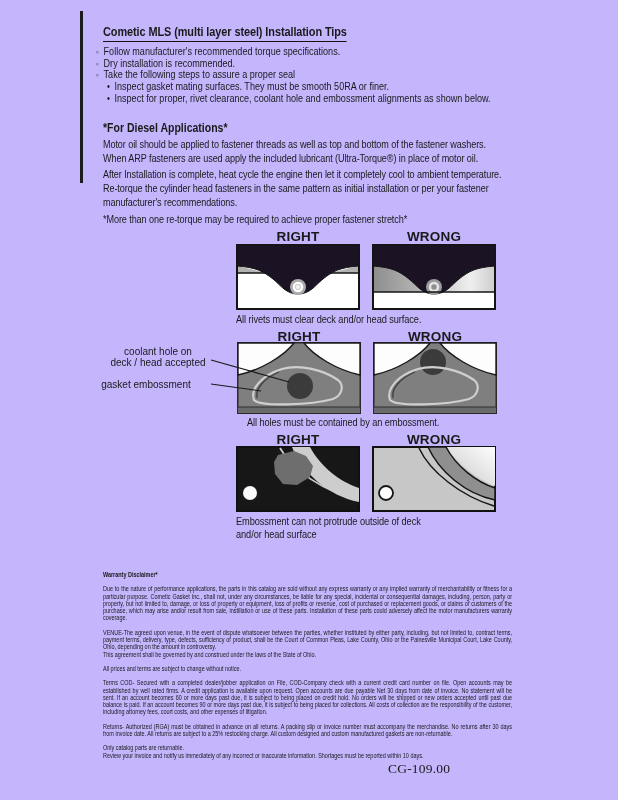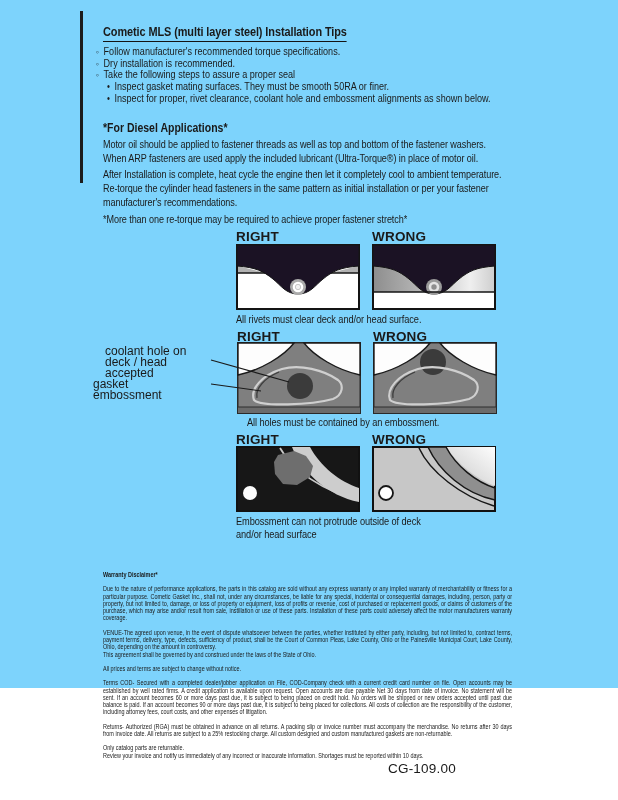--- a/index.html
+++ b/index.html
@@ -1,45 +1,45 @@
 <!DOCTYPE html>
 <html><head>
 <meta charset="utf-8">
 <style>
   * { margin:0; padding:0; box-sizing:border-box; }
   html,body { width:618px; height:800px; background:#ffffff; overflow:hidden;
     font-family:"Liberation Sans", sans-serif; color:#1a1a1a; }
-  .page { position:relative; width:618px; height:688px; background:#7dd3fc; }
+  .page { position:relative; width:618px; height:800px; background:#c4b5fd; }
   .abs { position:absolute; }
 
   .rule-v { width:2.5px; background:#1c1c1c; }
 
   .title { font-size:13px; font-weight:bold; letter-spacing:-0.1px;
     border-bottom:1.6px solid #141414; padding-bottom:2px; white-space:nowrap;
     display:inline-block; transform:scaleX(0.84); transform-origin:0 0; }
 
   .bullets { font-size:10.8px; line-height:11.7px; white-space:nowrap;
     transform:scaleX(0.84); transform-origin:0 0; }
   .bullets .line { display:block; }
   .bullets .sub { margin-left:13px; }
   .marker { display:inline-block; width:9px; font-size:9.5px; }
   .marker.dot { font-size:10px; }
 
   .h2 { font-size:12.5px; font-weight:bold; white-space:nowrap;
     transform:scaleX(0.84); transform-origin:0 0; }
   .body-p { font-size:10.8px; line-height:14px; width:486px; letter-spacing:-0.1px;
     transform:scaleX(0.84); transform-origin:0 0; }
 
-  .rw-label { width:124px; text-align:left; font-size:13.5px; font-weight:600;
+  .rw-label { width:124px; text-align:center; font-size:13.5px; font-weight:600;
     letter-spacing:0.2px; }
   .caption { font-size:10.5px; line-height:12.5px; letter-spacing:-0.1px;
     transform:scaleX(0.88); transform-origin:0 0; white-space:nowrap; }
   .caption.wrap { white-space:normal; width:235px; }
 
-  .annot { font-size:12px; line-height:11px; text-align:left; width:106px; }
+  .annot { font-size:10px; line-height:11px; text-align:center; width:106px; }
 
   .panel { display:block; }
   svg { display:block; }
 
   .fineprint { width:487px; font-size:6.5px; line-height:7.3px; text-align:justify;
     transform:scaleX(0.84); transform-origin:0 0; }
   .fineprint .fp-h { font-weight:bold; margin-bottom:7px; }
   .fineprint p { margin-bottom:7px; }
 
   .footer-code { font-size:13.5px; letter-spacing:0.2px; }
@@ -172,15 +172,15 @@
     <p>Due to the nature of performance applications, the parts in this catalog are sold without any express warranty or any implied warranty of merchantability or fitness for a particular purpose.  Cometic Gasket Inc., shall not, under any circumstances, be liable for any special, incidental or consequential damages, including, person, party or property, but not limited to, damage, or loss of property or equipment, loss of profits or revenue, cost of purchased or replacement goods, or claims of customers of the purchase, which may arise and/or result from sale, instillation or use of these parts.  Installation of these parts could adversely affect the motor manufacturers warranty coverage.</p>
     <p style="margin-bottom:0;"><span>VENUE-The agreed upon venue, in the event of dispute whatsoever between the parties, whether instituted by either party, including, but not limited to, contract terms, payment terms, delivery, type, defects, sufficiency of product, shall be the Court of Common Pleas, Lake County, Ohio or the Painesville Municipal Court, Lake County, Ohio, depending on the amount in controversy.</span></p>
     <p>This agreement shall be governed by and construed under the laws of the State of Ohio.</p>
     <p>All prices and terms are subject to change without notice.</p>
     <p>Terms COD- Secured with a completed dealer/jobber application on File, COD-Company check with a current credit card number on file.  Open accounts may be established by well rated firms.  A credit application is available upon request.  Open accounts are due payable Net 30 days from date of invoice.  No statement will be sent.  If an account becomes 60 or more days past due, it is subject to being placed on credit hold.  No orders will be shipped or new orders accepted until past due balance is paid.  If an account becomes 90 or more days past due, it is subject to being placed for collections.  All costs of collection are the responsibility of the customer, including attorney fees, court costs, and other expenses of litigation.</p>
     <p>Returns- Authorized (RGA) must be obtained in advance on all returns.  A packing slip or invoice number must accompany the merchandise.  No returns after 30 days from invoice date.  All returns are subject to a 25% restocking charge.  All custom designed and custom manufactured gaskets are non-returnable.</p>
     <p style="margin-bottom:0;"><span>Only catalog parts are returnable.</span></p>
     <p>Review your invoice and notify us immediately of any incorrect or inaccurate information.  Shortages must be reported within 10 days.</p>
   </div>
 
-  <div class="abs footer-code" style="left:388px; top:761px;">CG-109.00</div>
+  <div class="abs footer-code" style="left:388px; top:761px;font-family:Liberation Serif, serif;">CG-109.00</div>
 
 </div>
 
 </body></html>

